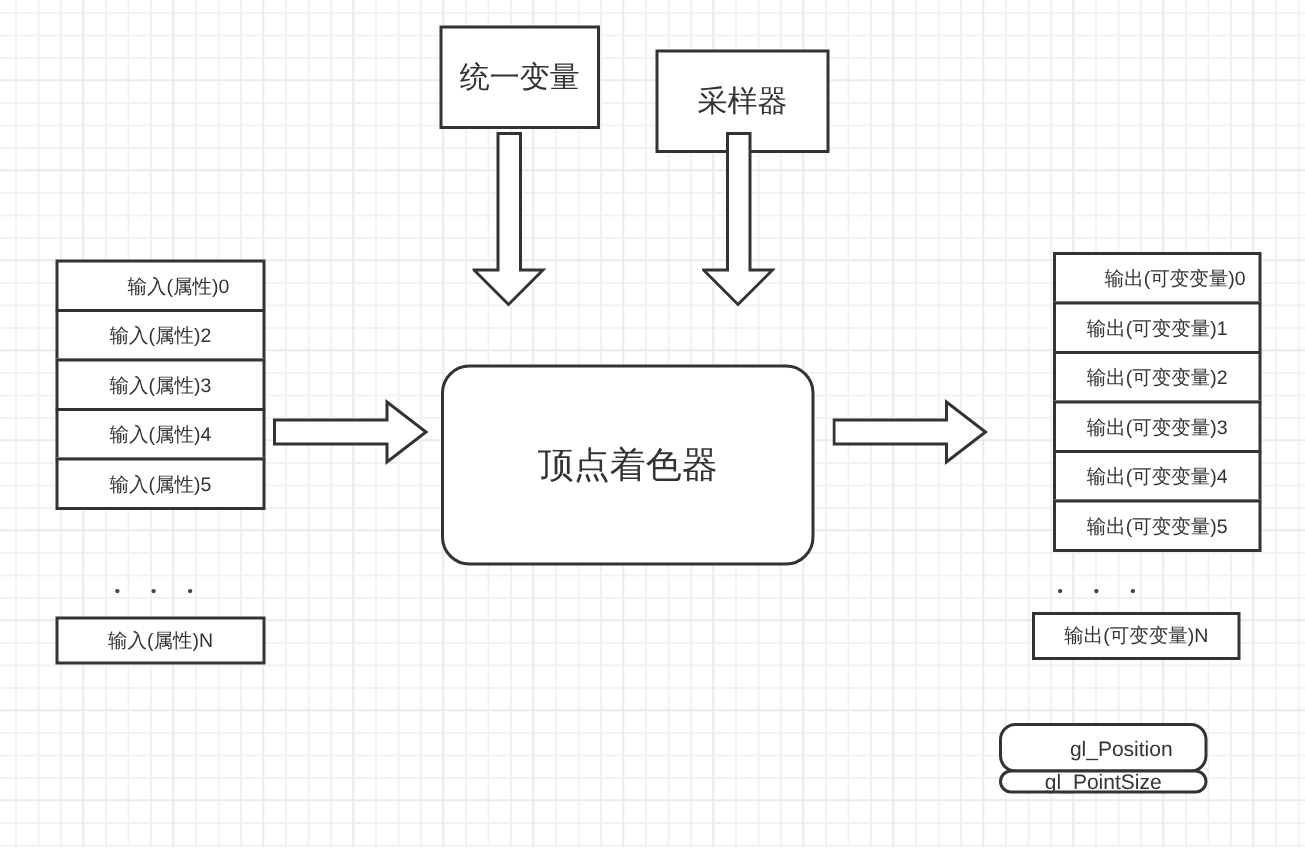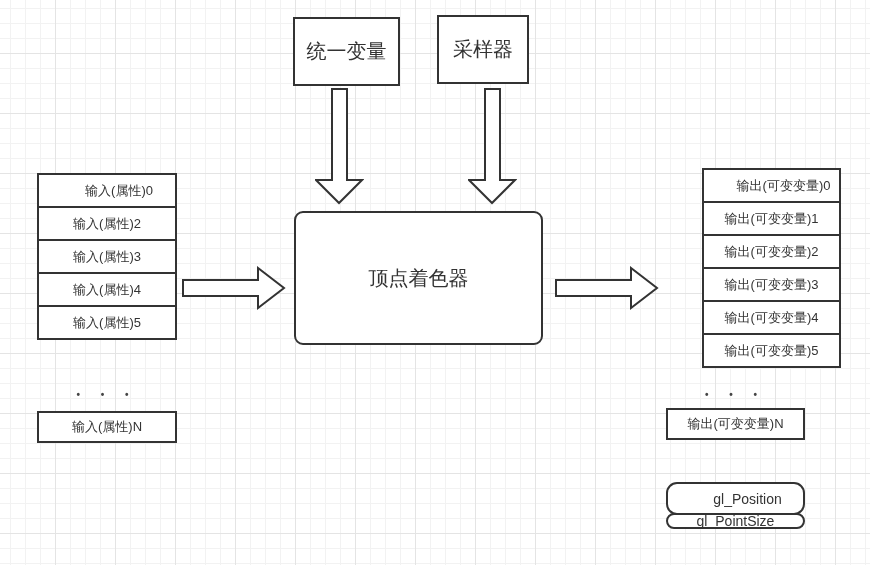--- a/index.html
+++ b/index.html
@@ -28,21 +28,21 @@
     box-sizing: border-box;
     border: 2px solid #333333;
     background: #ffffff;
     display: flex;
     align-items: center;
     justify-content: center;
     text-align: center;
     color: #333333;
   }
   .top-box { font-size: 20px; }
-  .center-box { font-size: 20px; border-radius: 9px; }
+  .center-box { font-size: 24px; border-radius: 19px; margin-top: 32px; }
   .row { font-size: 13px; }
   .gl-row { font-size: 14px; border-radius: 11px; }
   .col-stack { position: absolute; }
   .col-stack .node {
     position: relative;
     width: 100%;
     height: 35px;
     margin-top: -2px;
   }
   .col-stack .node:first-child { margin-top: 0; padding-left: 24px; }
@@ -59,21 +59,21 @@
   .arrow svg { display: block; }
 </style>
 </head>
 <body>
 
 <div class="stage">
 
   <div class="node top-box" style="left:293px; top:17px; width:107px; height:69px;">
     <span>统一变量</span>
   </div>
-  <div class="node top-box" style="left:437px; top:15px; width:92px; height:69px;">
+  <div class="node top-box" style="left:437px; top:33px; width:116px; height:69px;">
     <span>采样器</span>
   </div>
 
   <div class="arrow" style="left:315px; top:88px;">
     <svg width="49" height="118" viewBox="0 0 49 118">
       <polygon points="17,1 32,1 32,92 47,92 24,115 1,92 17,92" fill="#ffffff" stroke="#333333" stroke-width="2" stroke-linejoin="miter"></polygon>
     </svg>
   </div>
   <div class="arrow" style="left:468px; top:88px;">
     <svg width="49" height="118" viewBox="0 0 49 118">
@@ -133,21 +133,21 @@
       <span>输出(可变变量)3</span>
     </div>
     <div class="node row">
       <span>输出(可变变量)4</span>
     </div>
     <div class="node row">
       <span>输出(可变变量)5</span>
     </div>
   </div>
   <div class="ellipsis" style="left:666px; top:390px; width:139px;">• • •</div>
-  <div class="node row" style="left:666px; top:408px; width:139px; height:32px;">
+  <div class="node row" style="left:688px; top:408px; width:139px; height:32px;">
     <span>输出(可变变量)N</span>
   </div>
 
   <div class="col-stack" style="left:666px; top:482px; width:139px;">
     <div class="node gl-row" style="height:33px;">
       <span>gl_Position</span>
     </div>
     <div class="node gl-row" style="height:16px;">
       <span>gl_PointSize</span>
     </div>

